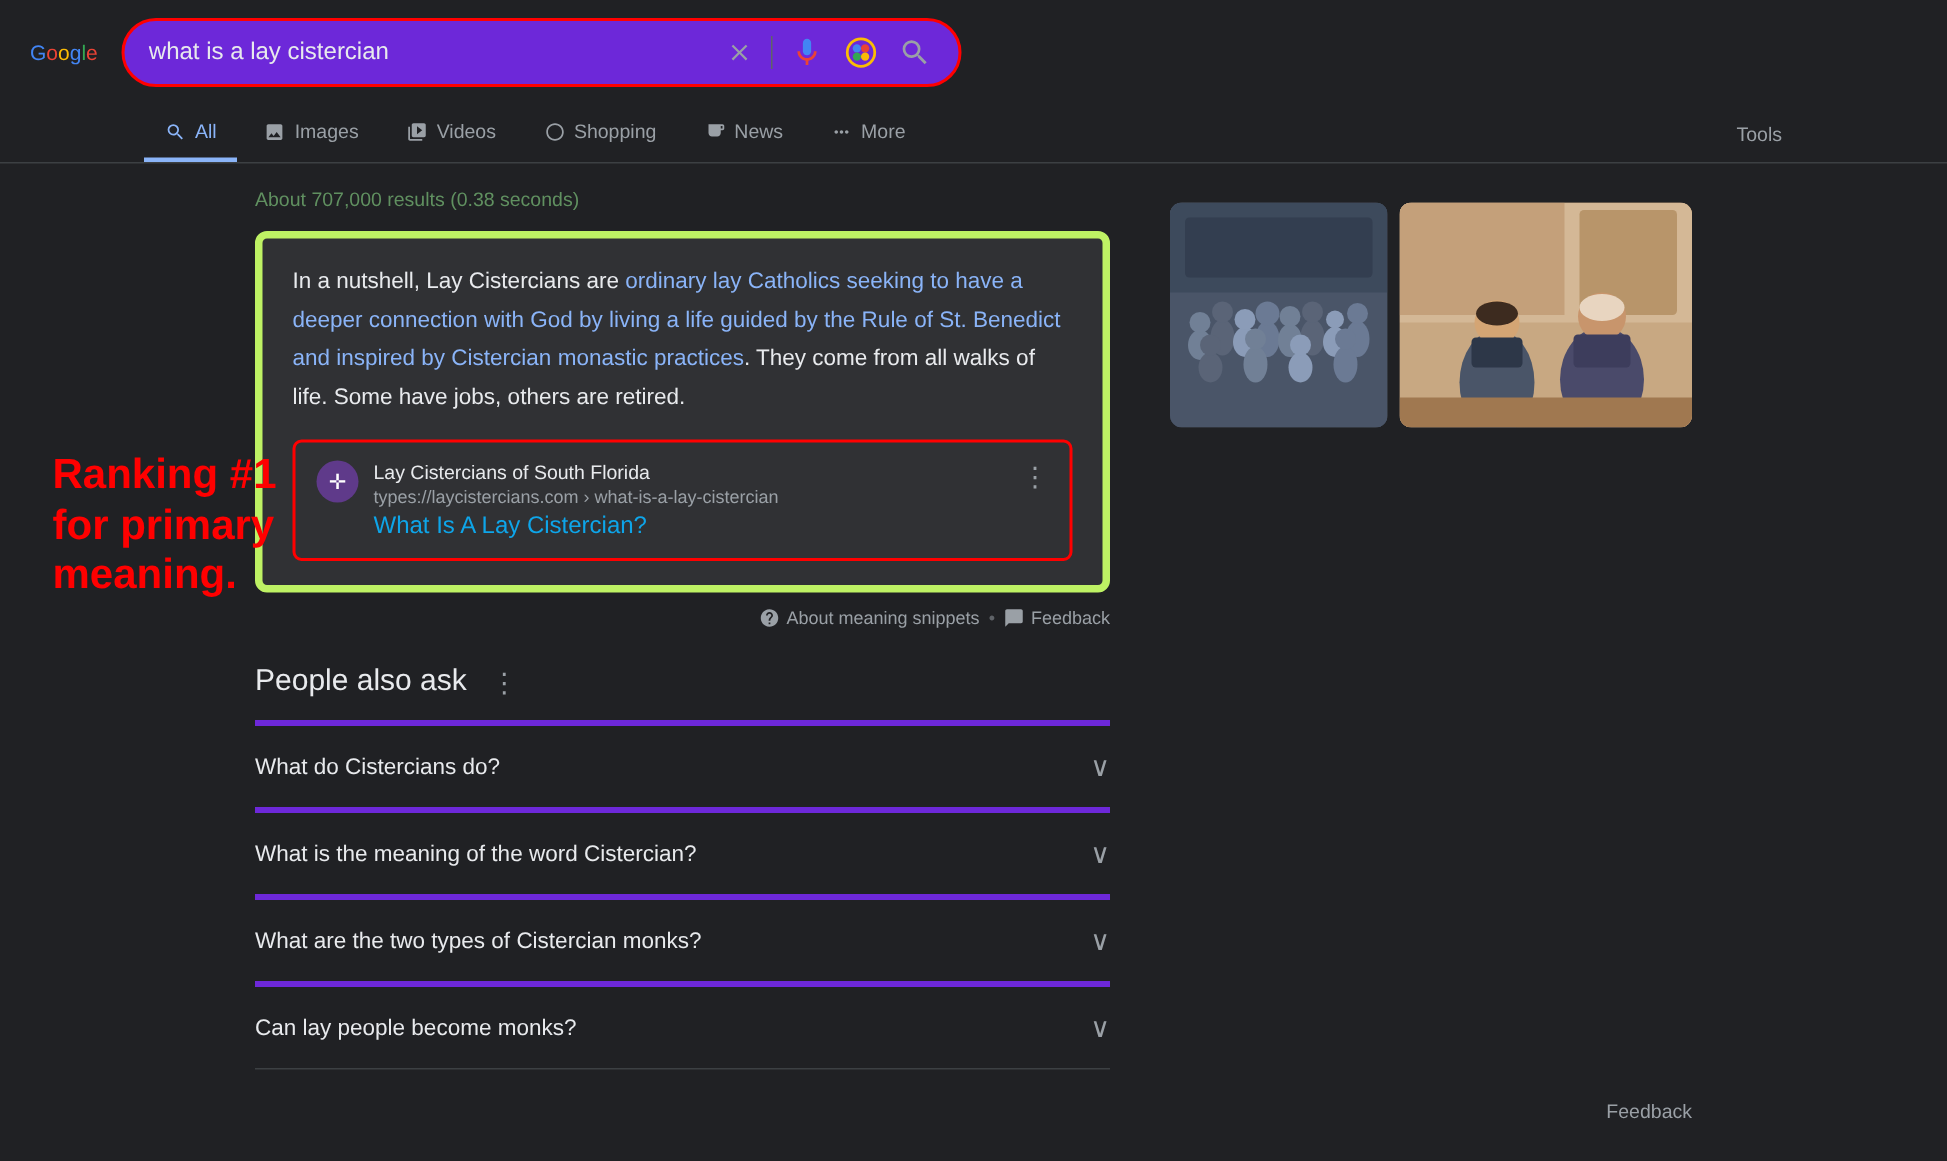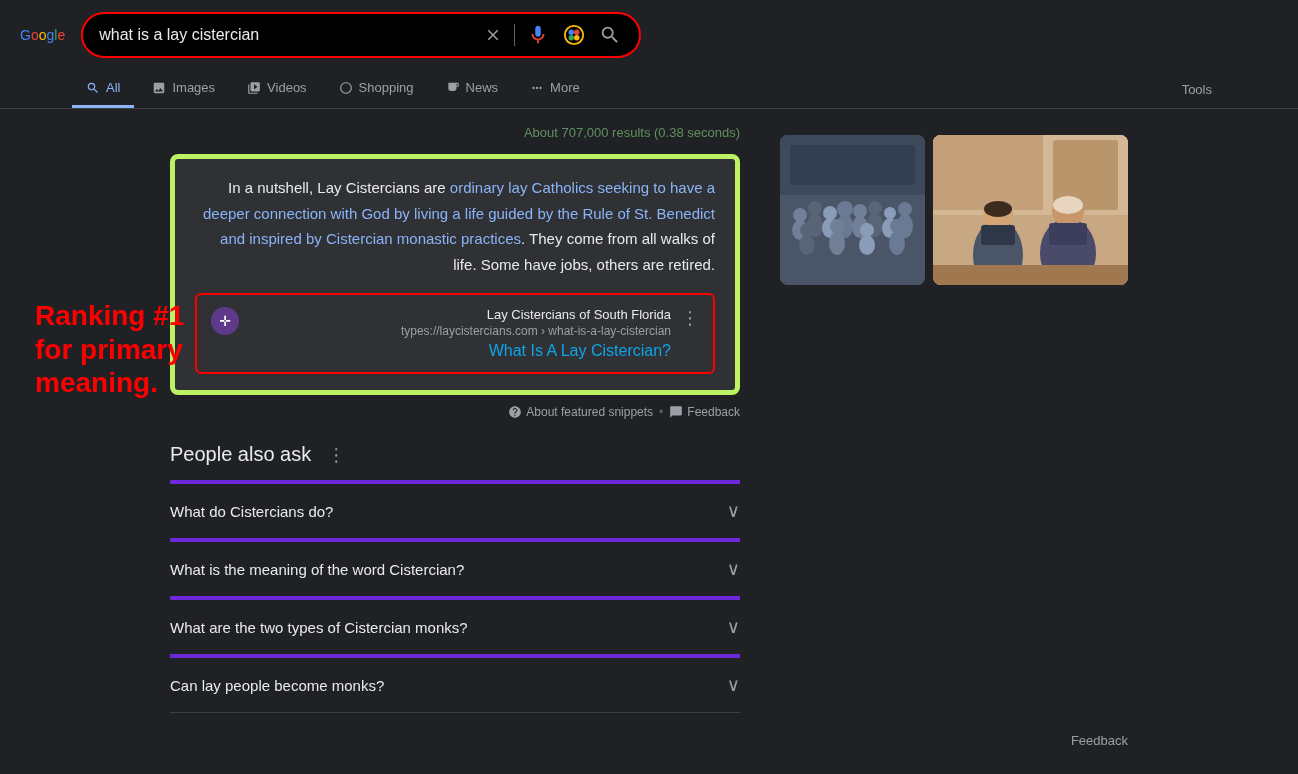--- a/index.html
+++ b/index.html
@@ -22,21 +22,21 @@
       gap: 16px;
     }
     .g-blue { color: #4285f4; }
     .g-red { color: #ea4335; }
     .g-yellow { color: #fbbc05; }
     .g-green { color: #34a853; }
 
     .search-bar-wrapper {
       display: flex;
       align-items: center;
-      background: #000000;
+      background: #6d28d9;
       border: 2px solid #ff0000;
       border-radius: 24px;
       padding: 8px 16px;
       width: 560px;
       gap: 10px;
     }
 
     .search-input {
       flex: 1;
       background: transparent;
@@ -65,21 +65,21 @@
     .divider-vertical {
       width: 1px;
       height: 22px;
       background: #5f6368;
     }
 
     
     .nav-bar {
       display: flex;
       align-items: center;
-      padding: 0 72px;
+      padding: 0 96px;
       border-bottom: 1px solid #3c4043;
       gap: 4px;
     }
 
     .nav-item {
       display: flex;
       align-items: center;
       gap: 6px;
       padding: 10px 14px;
       color: #9aa0a6;
@@ -106,21 +106,20 @@
     
     .main-content {
       display: flex;
       padding: 10px 170px;
       gap: 40px;
     }
 
     .left-column {
       flex: 1;
       max-width: 650px;
-      text-align: right;
     }
 
     .results-count {
       color: #9aa0a6;
       font-size: 13px;
       margin-bottom: 14px;
       margin-top: 6px;
     }
 
     .results-count span {
@@ -436,21 +435,21 @@
           </div>
           <div class="source-menu-icon">⋮</div>
         </div>
       </div>
 
       <div class="snippet-footer">
         <a href="#">
           <svg width="14" height="14" viewBox="0 0 24 24" fill="#9aa0a6">
             <path d="M12 2C6.48 2 2 6.48 2 12s4.48 10 10 10 10-4.48 10-10S17.52 2 12 2zm1 17h-2v-2h2v2zm2.07-7.75l-.9.92C13.45 12.9 13 13.5 13 15h-2v-.5c0-1.1.45-2.1 1.17-2.83l1.24-1.26c.37-.36.59-.86.59-1.41 0-1.1-.9-2-2-2s-2 .9-2 2H8c0-2.21 1.79-4 4-4s4 1.79 4 4c0 .88-.36 1.68-.93 2.25z"></path>
           </svg>
-          <span>About featured snippets</span>
+          <span>About meaning snippets</span>
         </a>
         <span class="dot-separator">•</span>
         <a href="#">
           <svg width="14" height="14" viewBox="0 0 24 24" fill="#9aa0a6">
             <path d="M20 2H4c-1.1 0-2 .9-2 2v18l4-4h14c1.1 0 2-.9 2-2V4c0-1.1-.9-2-2-2z"></path>
           </svg>
           <span>Feedback</span>
         </a>
       </div>
 

